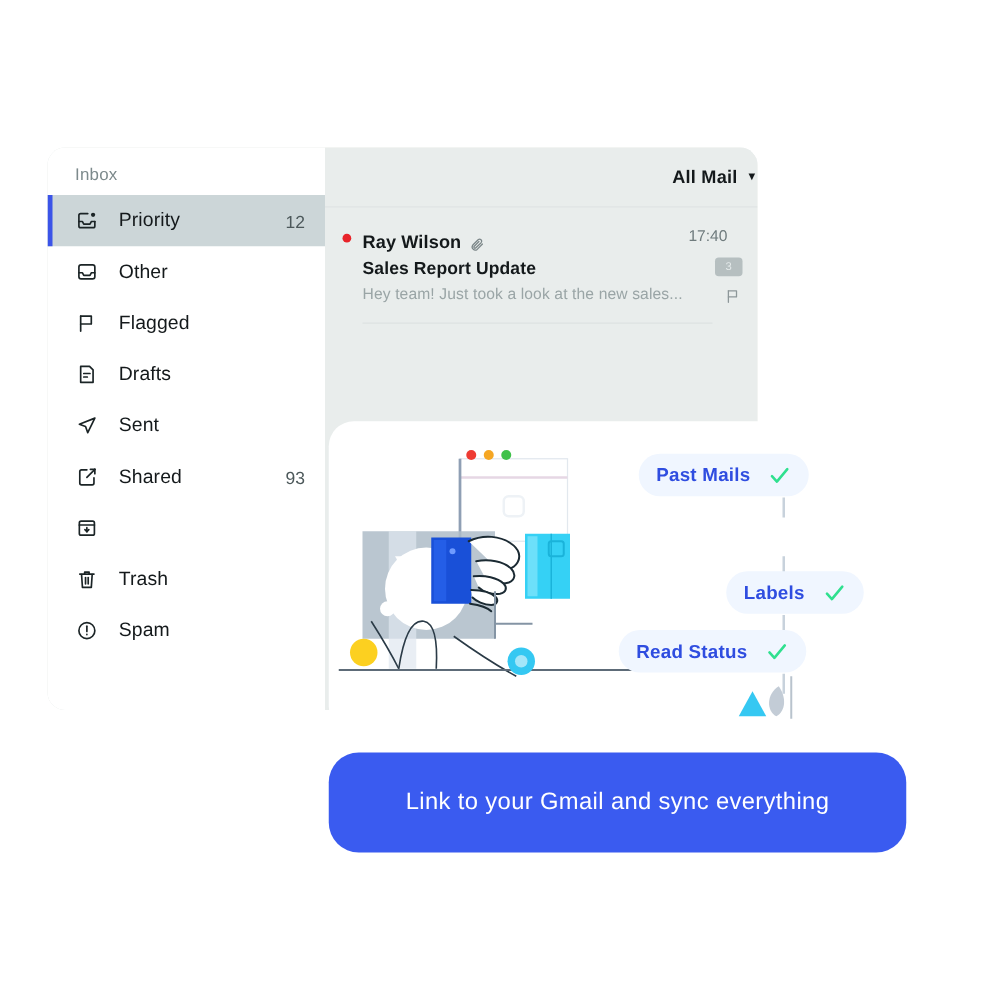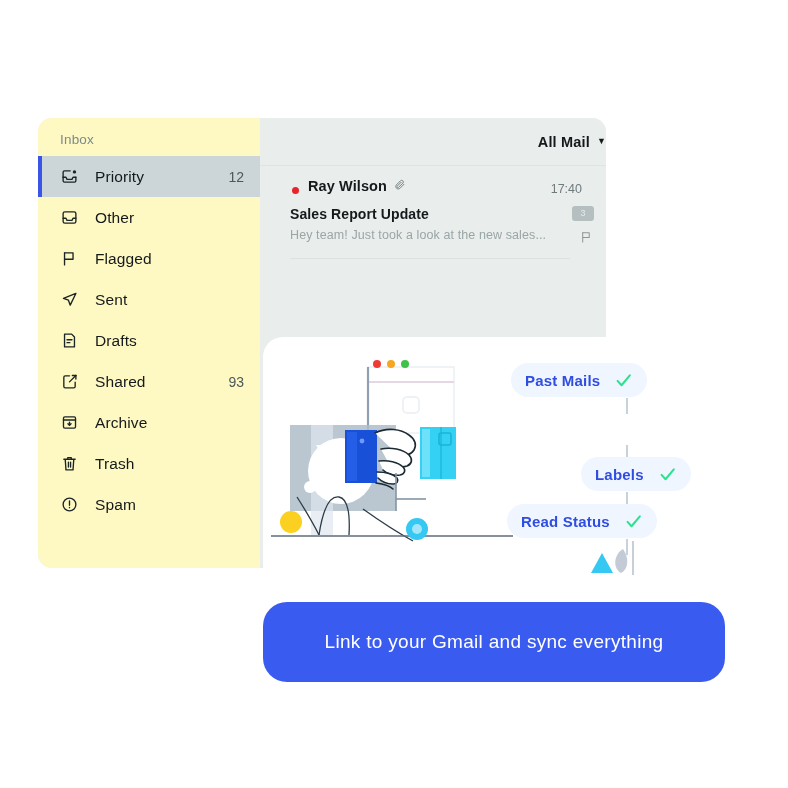--- a/index.html
+++ b/index.html
@@ -16,21 +16,21 @@
   .mail-window {
     position: absolute; left: 38px; top: 118px;
     width: 568px; height: 450px;
     background: #e9edec;
     border-radius: 14px;
     overflow: hidden;
   }
   .sidebar {
     position: absolute; left: 0; top: 0;
     width: 222px; height: 450px;
-    background: #fef9c3;
+    background: #ffffff;
     border-radius: 14px 0 0 14px;
   }
   .sidebar-title {
     position: absolute; left: 22px; top: 14px;
     font-size: 13.5px; color: #7d8a8c; letter-spacing: .2px;
   }
   .nav-list { position: absolute; left: 0; top: 38px; width: 222px; }
   .nav-item {
     position: relative; height: 41px;
     display: flex; align-items: center;
@@ -69,21 +69,21 @@
   }
   .caret { margin-left: 7px; font-size: 9px; color: #14191b; line-height: 1; }
 
   .mail-row { position: absolute; left: 0; width: 346px; padding: 0 24px 0 30px; }
   .mail-row.r1 { top: 60px; height: 78px; }
   .mail-row.r2 { top: 148px; height: 40px; }
   .row-divider {
     position: absolute; left: 30px; top: 140px; width: 280px;
     height: 1px; background: #dde2e1;
   }
-  .mail-top { position: relative; display: flex; align-items: flex-start; height: 24px; margin-left: 18px; }
+  .mail-top { position: relative; display: flex; align-items: flex-end; height: 24px; }
   .unread-dot {
     position: absolute; left: -16px; top: 9px;
     width: 7px; height: 7px; border-radius: 50%; background: #e8242a;
   }
   .sender {
     font-size: 14.5px; font-weight: 700; color: #14191b; letter-spacing: .1px;
   }
   .clip-icon { margin-left: 7px; width: 12px; height: 13px; color: #7b8688; }
   .clip-icon svg { width: 12px; height: 13px; display: block; }
   .mail-time {
@@ -132,21 +132,21 @@
     white-space: nowrap;
   }
   .step-check { margin-left: 14px; width: 19px; height: 19px; color: #2fe08f; }
   .step-check svg { width: 19px; height: 19px; display: block; }
   .step-connector {
     position: absolute; width: 1.5px; height: 16px; background: #c8d2dc;
   }
   .s1 { left: 26px; top: 0; }
   .s2 { left: 60px; top: 47px; }
   .s3 { left: 96px; top: 94px; }
-  .s4 { left: 22px; top: 141px; text-align: center; }
+  .s4 { left: 10px; top: 141px; text-align: center; }
   .c1 { left: 141px; top: 35px; }
   .c2 { left: 141px; top: 82px; }
   .c3 { left: 141px; top: 129px; }
   .c4 { left: 141px; top: 176px; }
 
   
   .cta {
     position: absolute; left: 263px; top: 602px;
     width: 462px; height: 80px;
     background: #3a5bf0; border-radius: 24px;
@@ -200,36 +200,36 @@
               <path d="M5 4h12v9H5"></path>
             </svg>
           </span>
           <span class="nav-label">Flagged</span>
           <span class="nav-count"></span>
         </div>
 
         <div class="nav-item">
           <span class="nav-icon">
             <svg viewBox="0 0 24 24" fill="none" stroke="currentColor" stroke-width="1.9" stroke-linecap="round" stroke-linejoin="round">
-              <path d="M21 3.5 3.5 10.5l7 2.5 2.5 7z"></path>
-            </svg>
-          </span>
-          <span class="nav-label">Sent</span>
-          <span class="nav-count"></span>
-        </div>
-
-        <div class="nav-item">
-          <span class="nav-icon">
-            <svg viewBox="0 0 24 24" fill="none" stroke="currentColor" stroke-width="1.9" stroke-linecap="round" stroke-linejoin="round">
               <path d="M5 3h10l4 4v14H5z"></path>
               <path d="M8.5 11h7"></path>
                 <path d="M8.5 15h4"></path>
             </svg>
           </span>
           <span class="nav-label">Drafts</span>
+          <span class="nav-count"></span>
+        </div>
+
+        <div class="nav-item">
+          <span class="nav-icon">
+            <svg viewBox="0 0 24 24" fill="none" stroke="currentColor" stroke-width="1.9" stroke-linecap="round" stroke-linejoin="round">
+              <path d="M21 3.5 3.5 10.5l7 2.5 2.5 7z"></path>
+            </svg>
+          </span>
+          <span class="nav-label">Sent</span>
           <span class="nav-count"></span>
         </div>
 
         <div class="nav-item">
           <span class="nav-icon">
             <svg viewBox="0 0 24 24" fill="none" stroke="currentColor" stroke-width="1.9" stroke-linecap="round" stroke-linejoin="round">
               <path d="M20 13v6a2 2 0 0 1-2 2H6a2 2 0 0 1-2-2V6a2 2 0 0 1 2-2h6"></path>
               <path d="M21 3.5 12 12.5"></path>
                 <path d="M21 3.5v5"></path>
                 <path d="M21 3.5h-5"></path>
@@ -241,21 +241,20 @@
 
         <div class="nav-item">
           <span class="nav-icon">
             <svg viewBox="0 0 24 24" fill="none" stroke="currentColor" stroke-width="1.9" stroke-linecap="round" stroke-linejoin="round">
               <rect x="3.5" y="4" width="17" height="16" rx="2"></rect>
               <path d="M3.5 8.5h17"></path>
               <path d="M12 11.5v4.5"></path>
                 <path d="M9.8 13.8 12 16l2.2-2.2"></path>
             </svg>
           </span>
-          <span class="nav-label">Archive</span>
           <span class="nav-count"></span>
         </div>
 
         <div class="nav-item">
           <span class="nav-icon">
             <svg viewBox="0 0 24 24" fill="none" stroke="currentColor" stroke-width="1.9" stroke-linecap="round" stroke-linejoin="round">
               <path d="M4 6h16"></path>
                 <path d="M9.5 6V3.8h5V6"></path>
               <path d="M6 6.5 7 21h10l1-14.5"></path>
               <path d="M10.5 10v7"></path>

